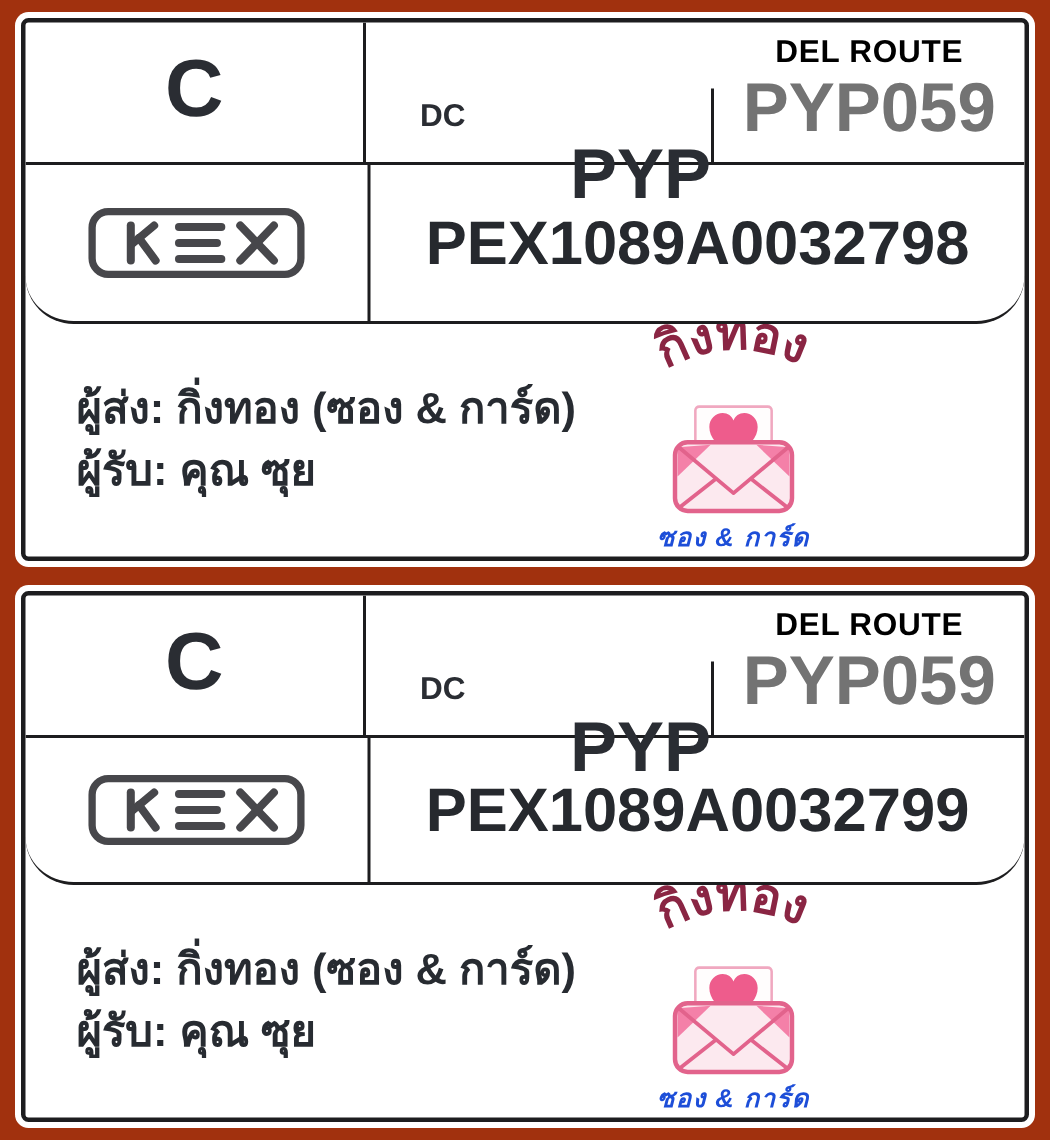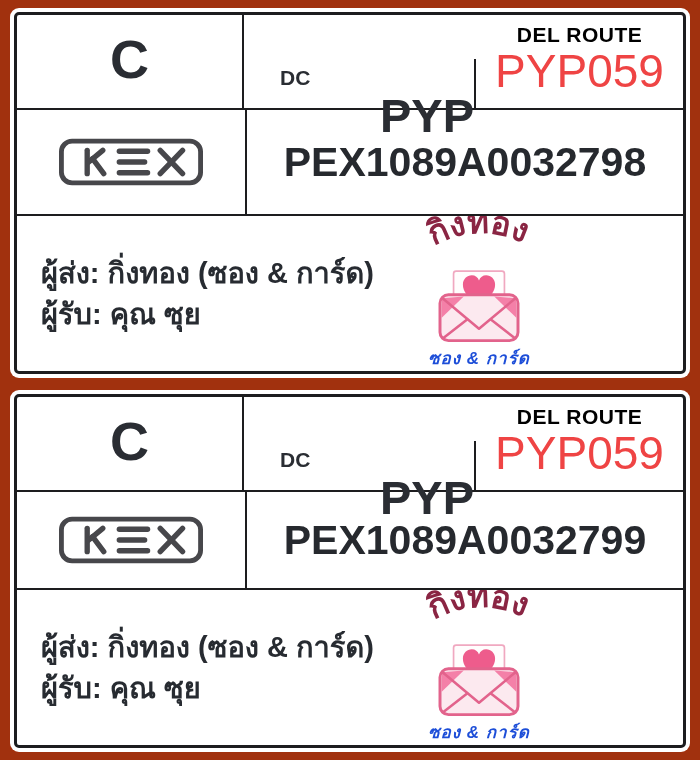--- a/index.html
+++ b/index.html
@@ -19,21 +19,21 @@
   .card-1 { top:8px;   height:370px; }
   .card-2 { top:390px; height:362px; }
 
   .tbl {
     width:100%; height:100%; box-sizing:border-box;
     border:3px solid #1D1D1F; border-radius:5px;
     display:flex; flex-direction:column; overflow:hidden;
     background:#fff;
   }
   .row1 { height:93px;  display:flex; border-bottom:2px solid #1D1D1F; }
-  .row2 { height:104px; display:flex; border-bottom:2px solid #1D1D1F; }
+  .row2 { height:104px; display:flex; border-bottom:2px solid #1D1D1F;border-radius:32px; }
   .row3 { flex:1; display:flex; align-items:center; }
 
   .cell-sort {
     width:225px; border-right:2px solid #1D1D1F;
     display:flex; align-items:center; justify-content:center;
   }
   .sort-code { font-size:54px; font-weight:700; color:#2A2D33; margin-top:-6px; }
 
   .cell-dc { width:230px; border-right:2px solid #1D1D1F; position:relative;margin-top:44px; }
   .dc-label {
@@ -43,31 +43,31 @@
   .dc-value {
     text-align:right; margin-top:29px;
     font-size:47px; font-weight:700; color:#2A2D33;
   }
 
   .cell-route { flex:1; text-align:center; }
   .route-label {
     margin-top:8px; font-size:21px; font-weight:700;
     color:#000000; letter-spacing:.5px;
   }
-  .route-value { font-size:46px; font-weight:400; color:#ef4444; margin-top:-3px; }
+  .route-value { font-size:46px; font-weight:700; color:#737373; margin-top:-3px; }
 
   .cell-kex {
     width:228px; border-right:2px solid #1D1D1F;
     display:flex; align-items:center; justify-content:center;
   }
   .cell-tracking { flex:1; display:flex; align-items:center; justify-content:center; }
   .tracking { font-size:41px; font-weight:700; color:#26292E; letter-spacing:0; }
 
   .address {
-    padding-left:24px; color:#272B31;
+    padding-left:34px; color:#272B31;
     font-size:29px; font-weight:700; line-height:41px;
     white-space:nowrap;
   }
   .shop-logo {
     margin-left:10px; width:190px; flex:0 0 auto;
     text-align:center; position:relative; top:0;
   }
   .arc-svg { display:block; margin:0 auto; }
   .envelope-svg { display:block; margin:-8px auto 0; }
   .shop-subtitle {

